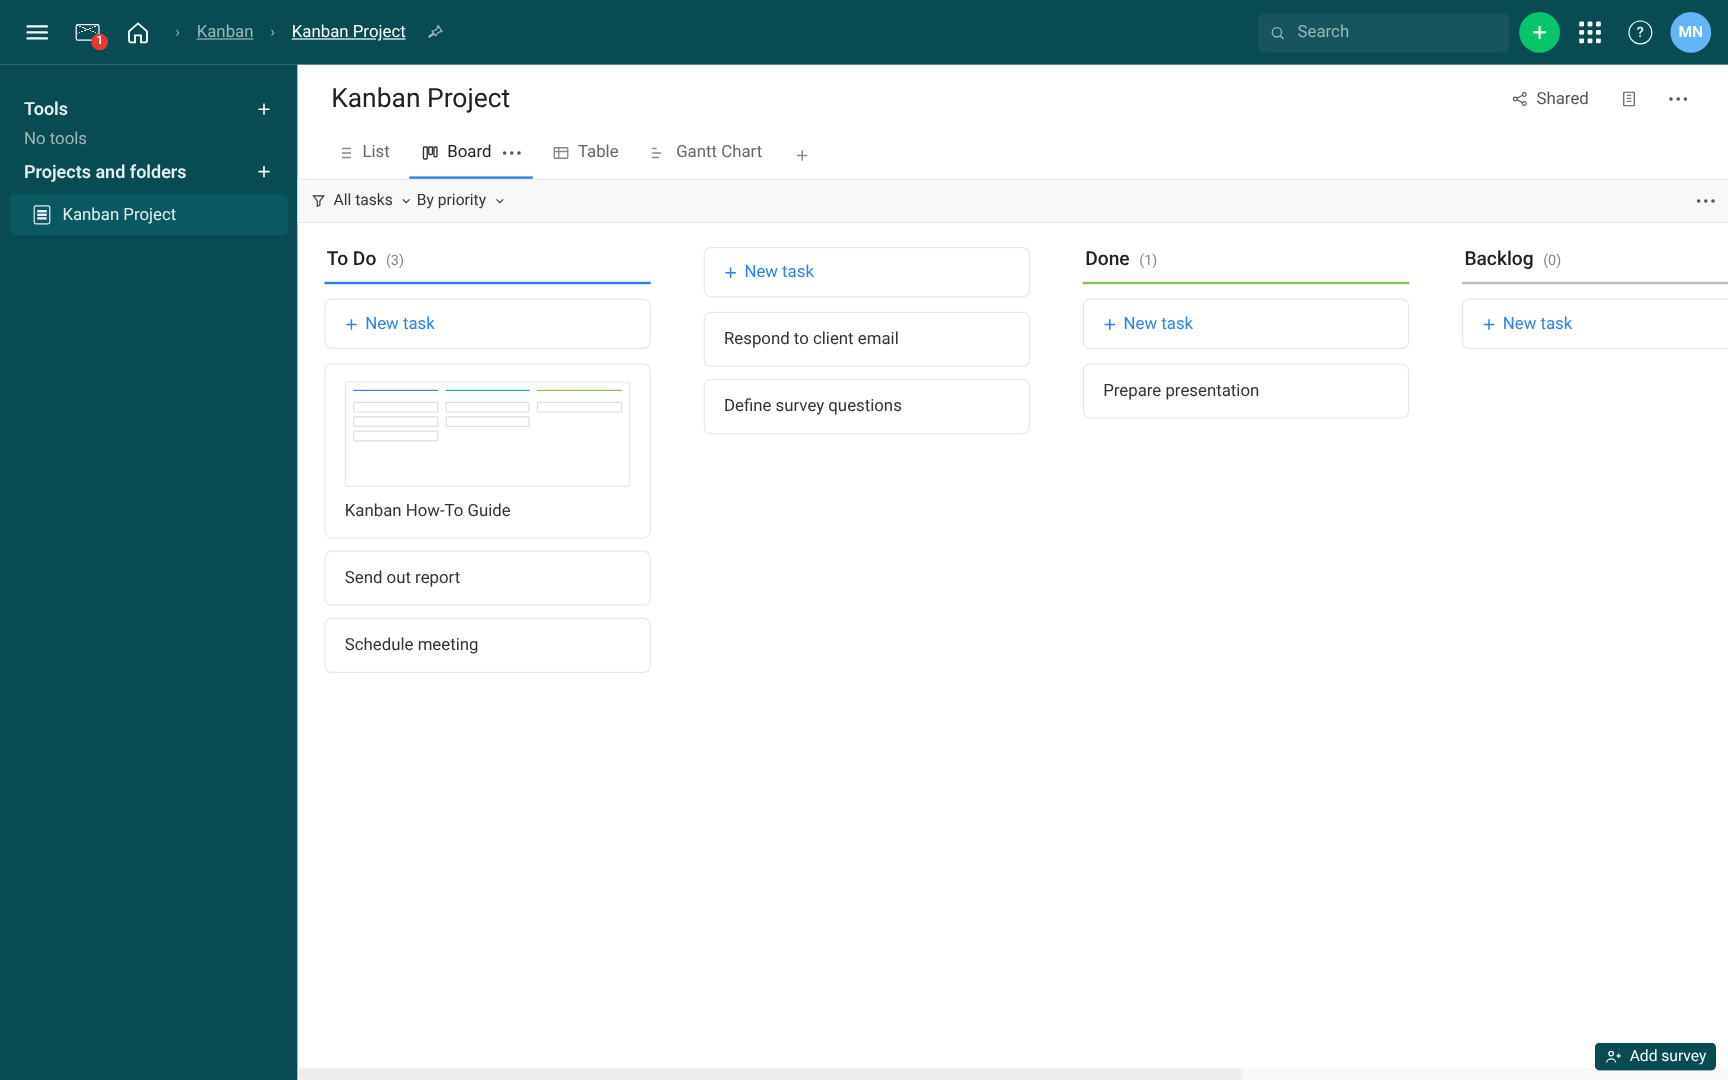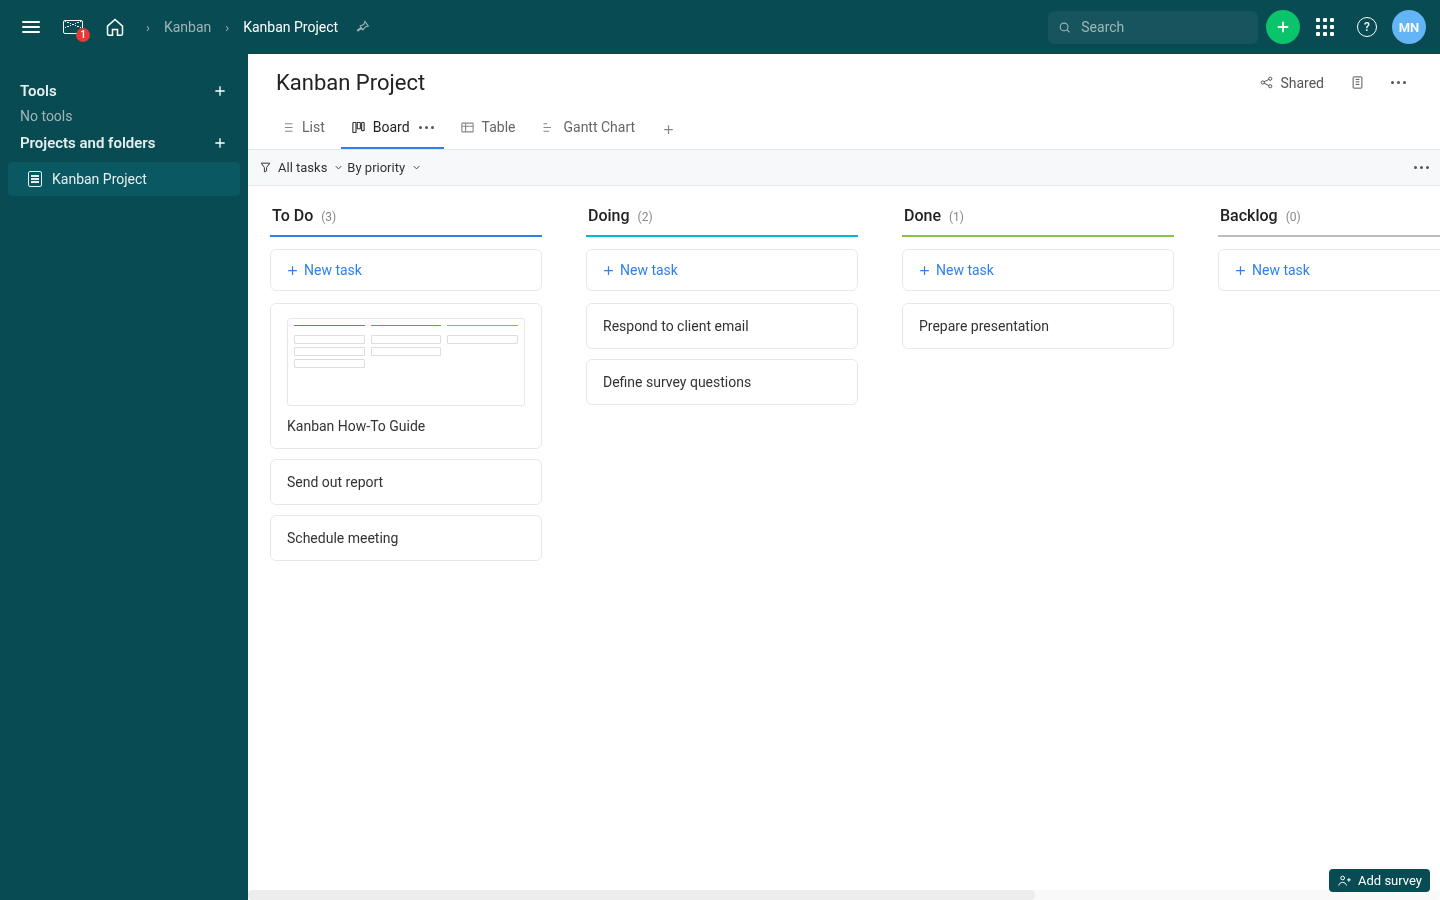--- a/index.html
+++ b/index.html
@@ -23,21 +23,21 @@
   
   .topbar{height:54px;background:var(--teal-dark);display:flex;align-items:center;padding:0 14px;gap:8px;color:var(--text-light);}
   .icon-btn{width:34px;height:34px;display:flex;align-items:center;justify-content:center;border-radius:50%;cursor:pointer;position:relative;}
   .hamburger-lines{width:18px;height:12px;display:flex;flex-direction:column;justify-content:space-between;}
   .hamburger-lines span{height:2px;background:#fff;border-radius:1px;}
   .mail-icon{width:20px;height:14px;border:1.5px solid #fff;border-radius:2px;position:relative;}
   .mail-icon:before{content:"";position:absolute;top:0;left:0;right:0;height:7px;background:linear-gradient(to bottom right,transparent 48%,#fff 48%,#fff 52%,transparent 52%),linear-gradient(to bottom left,transparent 48%,#fff 48%,#fff 52%,transparent 52%);}
   .badge{position:absolute;bottom:2px;right:0;background:#e53935;color:#fff;font-size:10px;line-height:14px;min-width:14px;height:14px;border-radius:7px;text-align:center;padding:0 3px;font-weight:600;}
   .home-icon svg{width:20px;height:20px;}
   .crumb-sep{color:var(--text-muted);font-size:13px;margin:0 6px;}
-  .crumb{font-size:14px;color:var(--text-muted);cursor:pointer;}
+  .crumb{font-size:14px;color:var(--text-muted);cursor:pointer;text-decoration:underline;}
   .crumb.active{color:#fff;}
   .pin{margin-left:8px;cursor:pointer;}
   .topbar-spacer{flex:1;}
   .search{width:210px;height:33px;background:rgba(255,255,255,0.06);border-radius:6px;display:flex;align-items:center;padding:0 10px;gap:8px;}
   .search input{background:transparent;border:none;outline:none;color:#fff;font-size:14px;width:100%;}
   .search input::placeholder{color:var(--text-muted);}
   .create-btn{width:34px;height:34px;border-radius:50%;background:#0ac46b;display:flex;align-items:center;justify-content:center;cursor:pointer;}
   .create-btn svg{stroke:#fff;}
   .apps-grid{width:18px;height:18px;display:grid;grid-template-columns:repeat(3,4px);grid-template-rows:repeat(3,4px);gap:3px;}
   .apps-grid span{background:#fff;border-radius:1px;}
@@ -320,24 +320,20 @@
               <div>Kanban How-To Guide</div>
             </div>
             <div class="card">
               <div>Send out report</div>
             </div>
             <div class="card">
               <div>Schedule meeting</div>
             </div>
           </div>
           <div class="col">
-            <div class="col-head" style="border-bottom-color: rgb(0, 183, 212);">
-              <span class="col-title">Doing</span>
-              <span class="col-count">(2)</span>
-            </div>
             <div class="new-task">
               <svg width="15" height="15" viewBox="0 0 24 24" stroke="#2f80ed" stroke-width="2" fill="none">
                 <path d="M12 5v14M5 12h14"></path>
               </svg>
               <span>New task</span>
             </div>
             <div class="card">
               <div>Respond to client email</div>
             </div>
             <div class="card">

